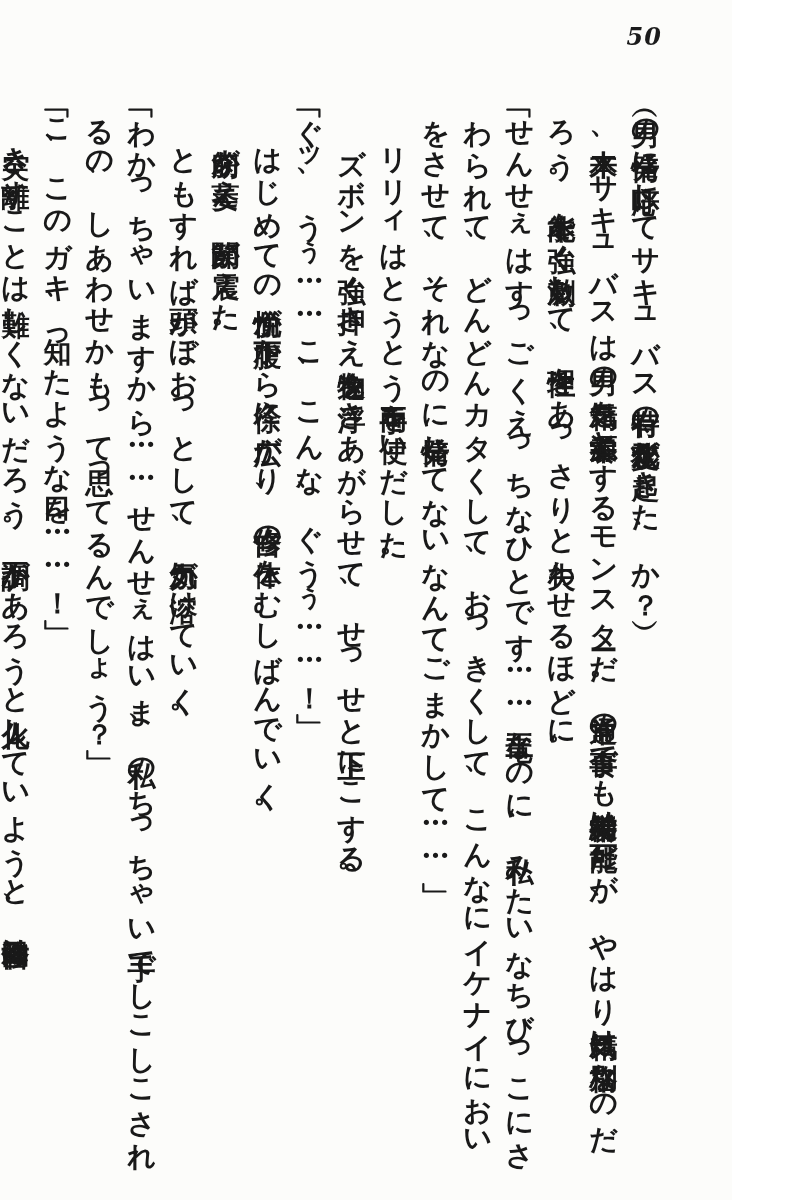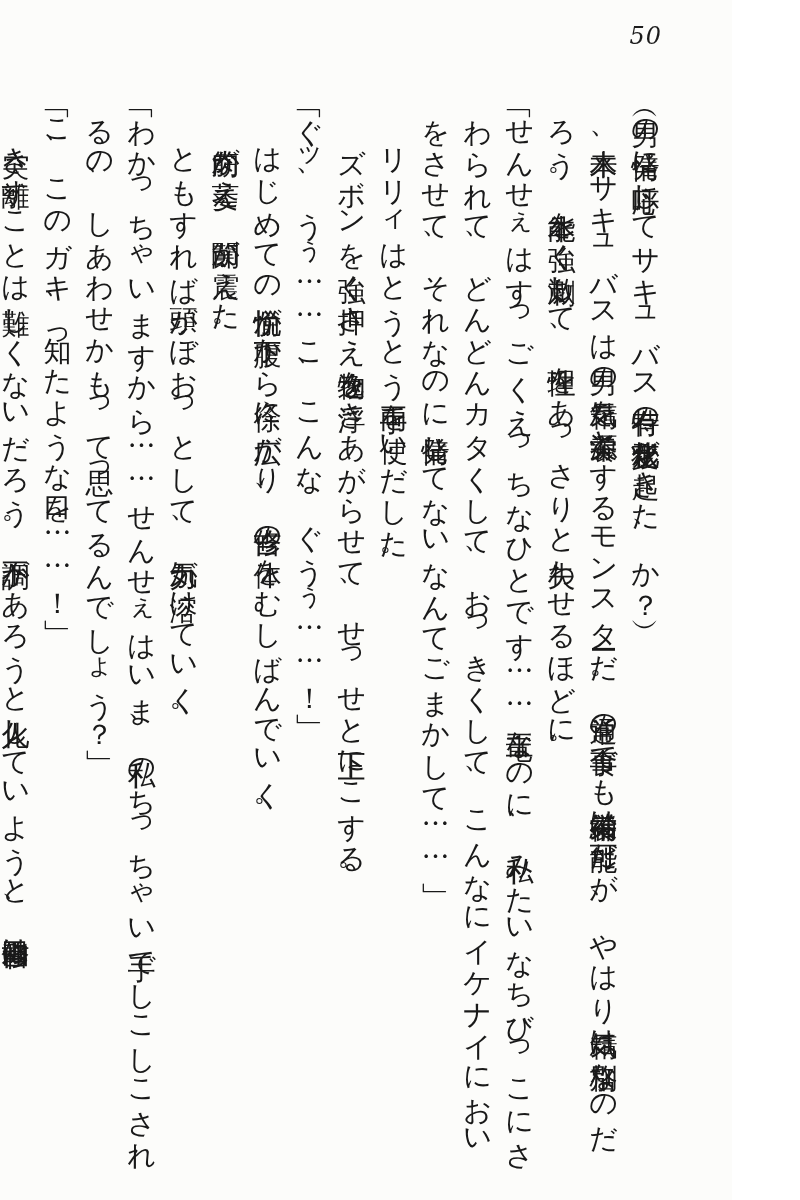--- a/index.html
+++ b/index.html
@@ -6,20 +6,21 @@
     margin: 0;
     padding: 0;
   }
   .page {
     position: relative;
     width: 732px;
     height: 1200px;
     background: #fcfcfa;
     overflow: hidden;
     font-family: "DejaVu Serif", "Liberation Serif", serif;
+    font-weight: bold;
   }
   .page-number {
     position: absolute;
     top: 22px;
     right: 70px;
     font-size: 24px;
     font-style: italic;
     color: #1b1b1b;
     letter-spacing: 1px;
   }

